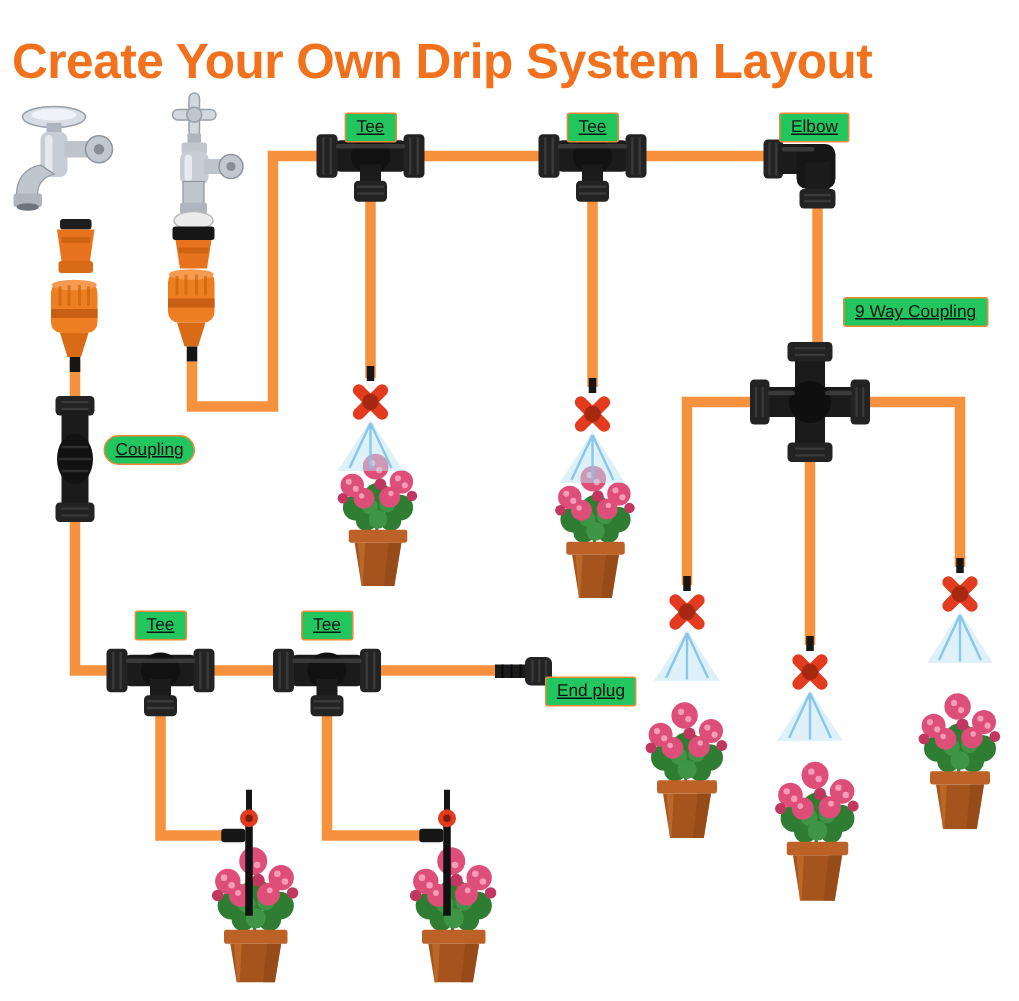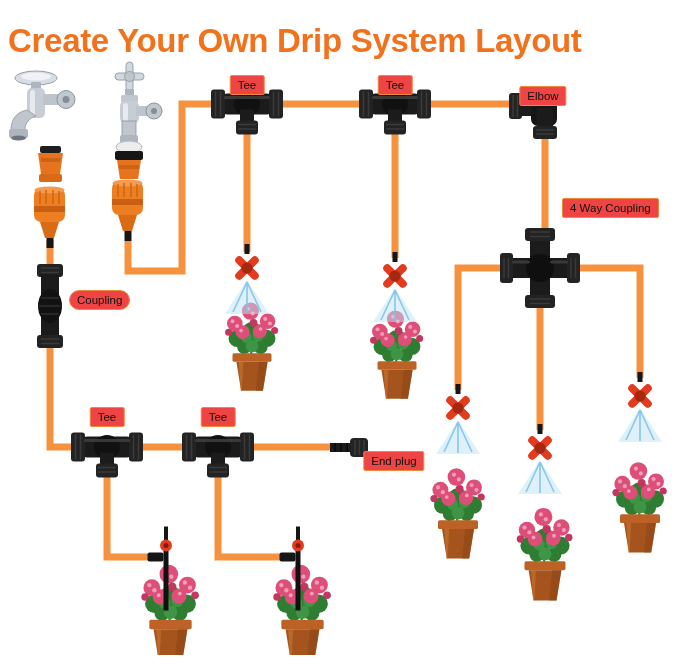--- a/index.html
+++ b/index.html
@@ -7,24 +7,24 @@
     position:relative; width:679px; height:655px; background:#fff;
     font-family:"Liberation Sans", sans-serif; overflow:hidden;
   }
   .title {
     position:absolute; left:8px; top:0px;
     font-size:33px; font-weight:800; letter-spacing:-0.3px;
     color:var(--title,#F2711C); white-space:nowrap;
   }
   .diagram { position:absolute; left:0; top:0; }
   .lbl {
-    position:absolute; background:#ef4444;
+    position:absolute; background:#22c55e;
     border:1.6px solid var(--label-border,#F0883B); border-radius:2px;
     padding:2px 7px; font-size:11.5px; line-height:1.25; color:#111;
-    white-space:nowrap; z-index:5;
+    white-space:nowrap; z-index:5;text-decoration:underline;
   }
   .lbl.center { transform:translateX(-50%); }
 </style>
 </head>
 <body>
 
 <div class="stage">
 
   <h1 class="title">Create Your Own Drip System Layout</h1>
 
@@ -250,20 +250,20 @@
     <use href="#sprinkler" x="442" y="384" width="32" height="40"></use>
     <use href="#sprinkler" x="524" y="424" width="32" height="40"></use>
     <use href="#sprinkler" x="624" y="372" width="32" height="40"></use>
 
     <use href="#stake" x="147.5" y="526.5" width="36" height="84"></use>
     <use href="#stake" x="279.5" y="526.5" width="36" height="84"></use>
   </svg>
 
   <div class="lbl center" style="left:247px; top:75px;">Tee</div>
   <div class="lbl center" style="left:395px; top:75px;">Tee</div>
-  <div class="lbl center" style="left:543px; top:86px;text-align:right;">Elbow</div>
-  <div class="lbl" style="left:562px; top:198px;">4 Way Coupling</div>
+  <div class="lbl center" style="left:543px; top:75px;text-align:right;">Elbow</div>
+  <div class="lbl" style="left:562px; top:198px;">9 Way Coupling</div>
   <div class="lbl" style="left:69px; top:290px;border-radius:10px;">Coupling</div>
   <div class="lbl center" style="left:107px; top:407px;">Tee</div>
   <div class="lbl center" style="left:218px; top:407px;">Tee</div>
   <div class="lbl center" style="left:353px; top:451px;margin-left:41px;">End plug</div>
 
 </div>
 
 </body></html>

